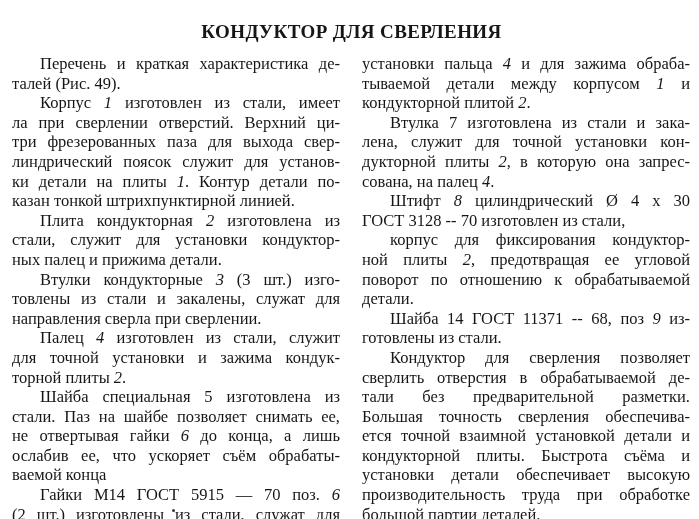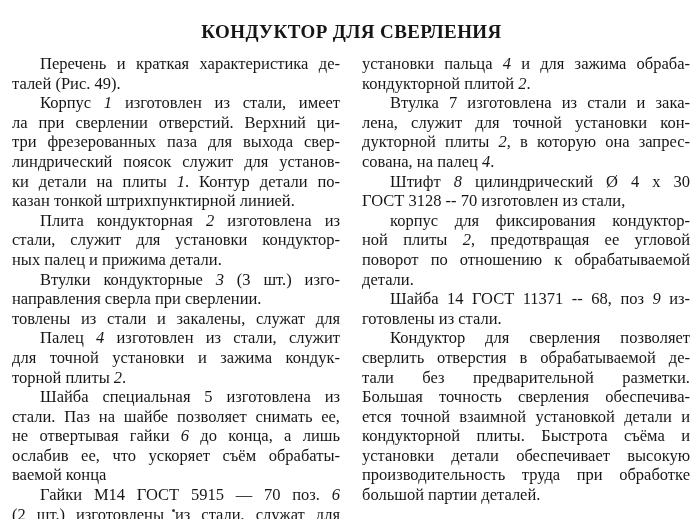--- a/index.html
+++ b/index.html
@@ -59,35 +59,36 @@
         <div class="line indent"><span>Корпус </span><span class="it">1</span><span> изготовлен из стали, имеет</span></div>
         <div class="line"><span>ла при сверлении отверстий. Верхний ци-</span></div>
         <div class="line"><span>три фрезерованных паза для выхода свер-</span></div>
         <div class="line"><span>линдрический поясок служит для установ-</span></div>
         <div class="line"><span>ки детали на плиты </span><span class="it">1</span><span>. Контур детали по-</span></div>
         <div class="line end"><span>казан тонкой штрихпунктирной линией.</span></div>
         <div class="line indent"><span>Плита кондукторная </span><span class="it">2</span><span> изготовлена из</span></div>
         <div class="line"><span>стали, служит для установки кондуктор-</span></div>
         <div class="line end"><span>ных палец и прижима детали.</span></div>
         <div class="line indent"><span>Втулки кондукторные </span><span class="it">3</span><span> (3 шт.) изго-</span></div>
+        <div class="line"><span>товлены из стали и закалены, служат для</span></div>
         <div class="line end"><span>направления сверла при сверлении.</span></div>
-        <div class="line"><span>товлены из стали и закалены, служат для</span></div>
         <div class="line indent"><span>Палец </span><span class="it">4</span><span> изготовлен из стали, служит</span></div>
         <div class="line"><span>для точной установки и зажима кондук-</span></div>
         <div class="line end"><span>торной плиты </span><span class="it">2</span><span>.</span></div>
         <div class="line indent"><span>Шайба специальная 5 изготовлена из</span></div>
         <div class="line"><span>стали. Паз на шайбе позволяет снимать ее,</span></div>
         <div class="line"><span>не отвертывая гайки </span><span class="it">6</span><span> до конца, а лишь</span></div>
         <div class="line"><span>ослабив ее, что ускоряет съём обрабаты-</span></div>
         <div class="line end"><span>ваемой конца</span></div>
         <div class="line indent"><span>Гайки М14 ГОСТ 5915 — 70 поз. </span><span class="it">6</span></div>
         <div class="line"><span>(2 шт.)  изготовлены из стали, служат для</span></div>
       </div>
     <div class="col">
         <div class="line"><span>установки пальца </span><span class="it">4</span><span> и для зажима обраба-</span></div>
+        <div class="line"><span>тываемой детали между корпусом </span><span class="it">1</span><span> и</span></div>
         <div class="line end"><span>кондукторной плитой </span><span class="it">2</span><span>.</span></div>
         <div class="line indent"><span>Втулка 7 изготовлена из стали и зака-</span></div>
         <div class="line"><span>лена, служит для точной установки кон-</span></div>
         <div class="line"><span>дукторной плиты </span><span class="it">2</span><span>, в которую она запрес-</span></div>
         <div class="line end"><span>сована, на палец </span><span class="it">4</span><span>.</span></div>
         <div class="line indent"><span>Штифт </span><span class="it">8</span><span> цилиндрический  Ø 4 х 30</span></div>
         <div class="line end"><span>ГОСТ  3128 -- 70 изготовлен из стали,</span></div>
         <div class="line indent"><span>корпус для фиксирования кондуктор-</span></div>
         <div class="line"><span>ной плиты </span><span class="it">2</span><span>, предотвращая ее угловой</span></div>
         <div class="line"><span>поворот по отношению к обрабатываемой</span></div>

